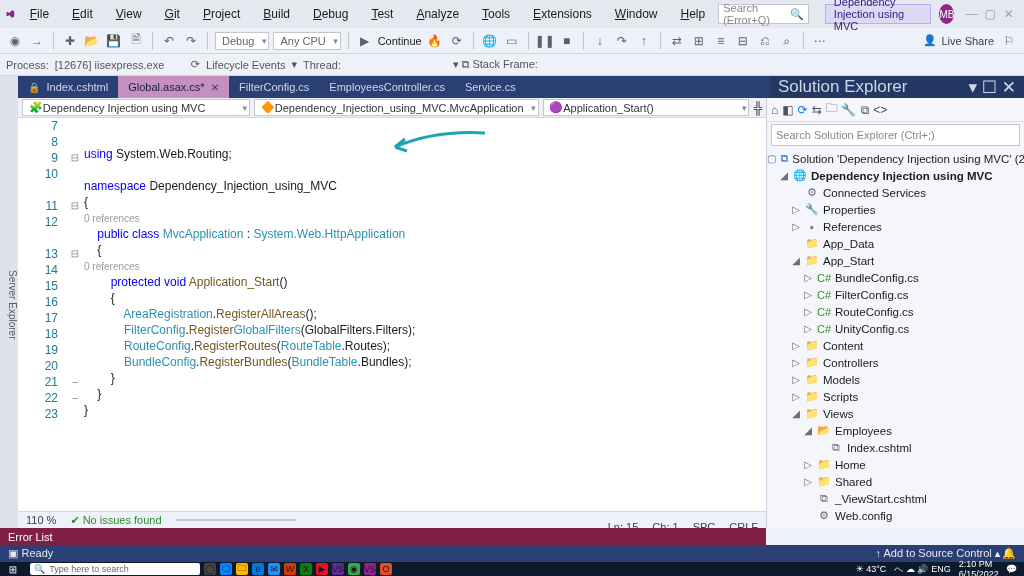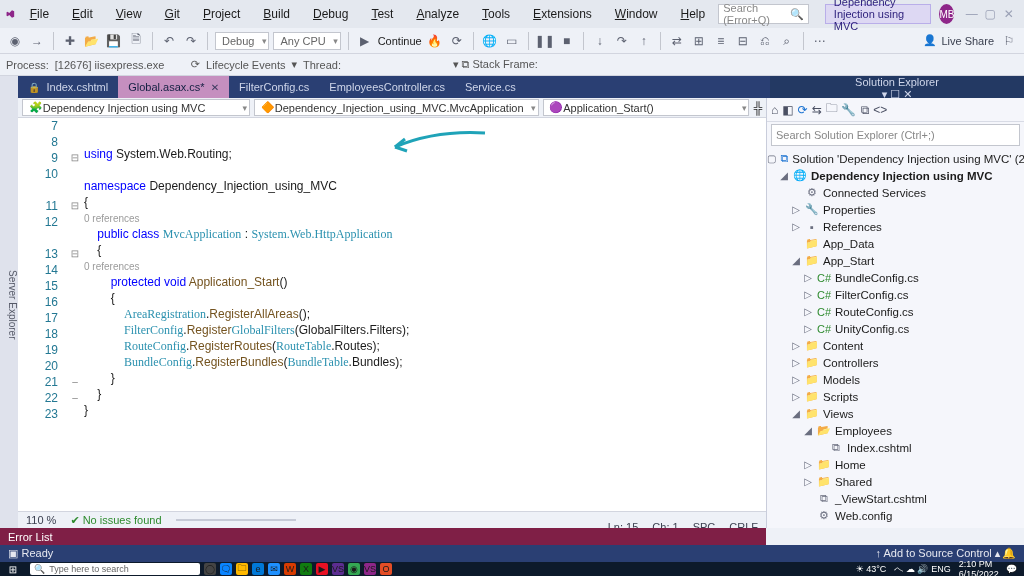--- a/index.html
+++ b/index.html
@@ -33,40 +33,40 @@
 
 .leftrail { position:absolute; left:0; top:76px; width:18px; bottom:48px; background:#dfe2ec; writing-mode:vertical-rl; text-align:center; font-size:10px; color:#565a68; padding-top:6px; }
 
 
 .tabs { position:absolute; left:18px; right:0; top:76px; height:22px; background:#2a3f73; display:flex; }
 .tabs .tab { height:22px; padding:0 10px; color:#cfd6ea; display:flex; align-items:center; font-size:11px; gap:6px;}
 .tabs .tab.active { background:#c58fbf; color:#142042; }
 .tabs .tab .lock{font-size:10px;opacity:.8;}
 .tabs .tab .close{font-size:10px;opacity:.8;}
 .tabs .tab.active .close{color:#142042;}
-.tabs-right{ margin-left:auto; width:254px; height:22px; background:#233963; color:#cfd6ea; display:flex; align-items:center; padding:0 8px; font-size:11px; justify-content:space-between;flex-direction:column;}
+.tabs-right{ margin-left:auto; width:254px; height:22px; background:#233963; color:#cfd6ea; display:flex; align-items:center; padding:0 8px; font-size:17px; justify-content:space-between;}
 
 
 .navbar { position:absolute; left:18px; top:98px; right:258px; height:20px; background:#eef1f7; border-bottom:1px solid #d2d5df; display:flex; align-items:center; gap:4px; padding:0 4px; }
 .navbar .dd { border:1px solid #c3c6ce; background:#fff; height:17px; font-size:11px; padding:0 14px 0 6px; position:relative; color:#333; display:flex; align-items:center; }
 .navbar .dd::after { content:'▾'; position:absolute; right:2px; font-size:9px; color:#888; }
 .navbar .dd.kind{flex:0 0 228px;}
 .navbar .dd.type{flex:1;}
 .navbar .dd.method{flex:1;}
 
 
 .editor { position:absolute; left:18px; top:118px; right:258px; bottom:65px; background:#fff; display:flex; font-family:Consolas,monospace; font-size:12px; overflow:hidden;}
 .gutter-num { width:48px; text-align:right; padding-right:8px; color:#237893; user-select:none;}
 .gutter-num div{height:16px;line-height:16px;}
 .gutter-fold{ width:18px; border-right:0; color:#888;}
 .gutter-fold div{height:16px;line-height:16px;text-align:center;font-size:10px;}
 .code { flex:1; position:relative;margin-top:28px; }
 .code .line{height:16px;line-height:16px;white-space:pre;}
 .code .hilite{background:#cde0ef;}
-.k{color:#0000ff;} .t{color:#2b91af;font-family:Liberation Serif, serif;} .m{color:#74531f;}
+.k{color:#0000ff;} .t{color:#2b91af;} .m{color:#74531f;}
 .ref{color:#9b9b9b;font-size:10px;}
 .arrow-annot{position:absolute; left:385px; top:125px; pointer-events:none;}
 
 
 .editor-status{position:absolute;left:18px; right:258px; bottom:48px; height:17px; border-top:1px solid #d2d5df; background:#eef1f7; display:flex; align-items:center; font-size:11px; color:#3b4050; padding:0 8px; gap:14px;}
 .editor-status .right{margin-left:auto;display:flex;gap:14px;margin-top:13px;}
 .errorlist{position:absolute;left:0;right:258px;bottom:31px;height:17px;background:#7f1f46;color:#fff;font-size:11px;display:flex;align-items:center;padding:0 8px;}
 .readybar{position:absolute;left:0;right:0;bottom:14px;height:17px;background:#2a3f73;color:#e6e8f0;font-size:11px;display:flex;align-items:center;padding:0 8px;}
 .readybar .right{margin-left:auto;display:flex;align-items:center;gap:2px;}
 

